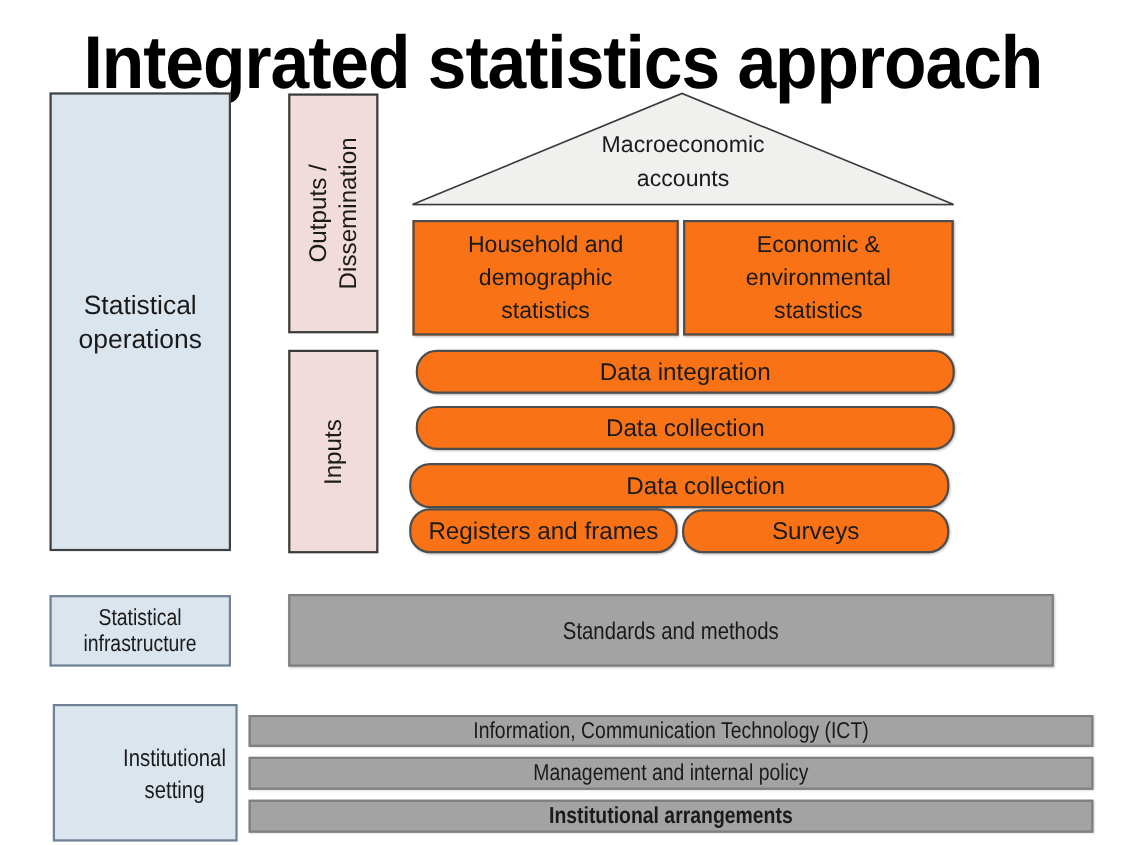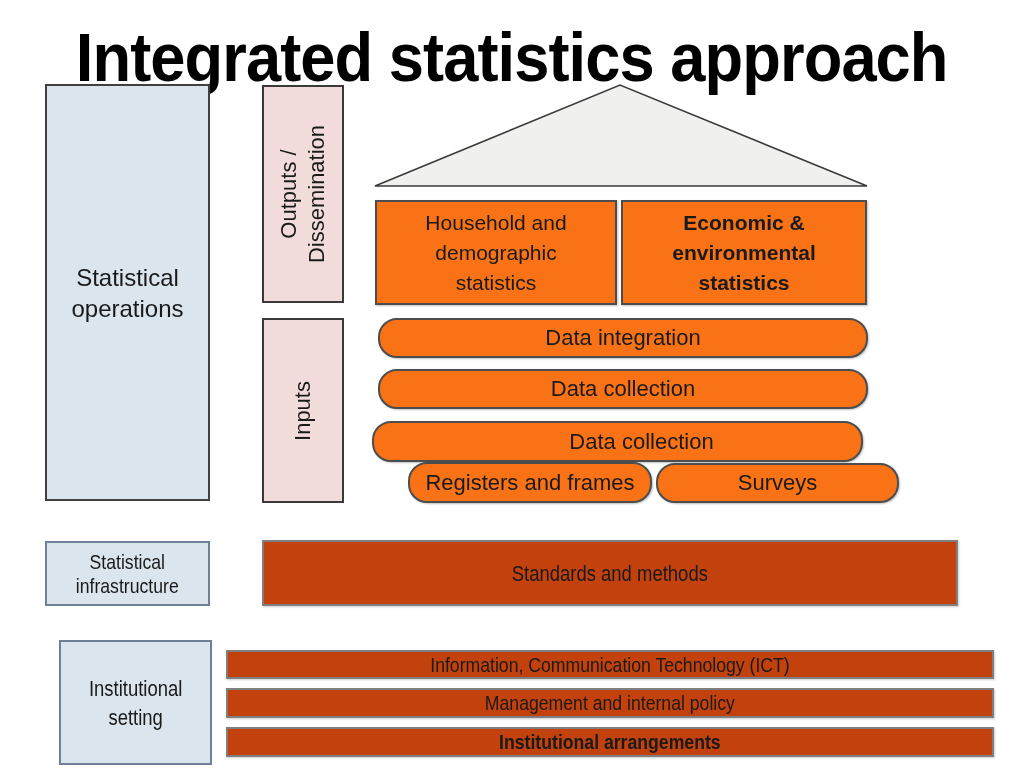--- a/index.html
+++ b/index.html
@@ -15,21 +15,21 @@
   .title .squeeze{display:inline-block;transform:scaleX(0.93);letter-spacing:-1px;}
   .box{
     position:absolute;display:flex;align-items:center;justify-content:center;
     text-align:center;box-sizing:border-box;
   }
   .ml{white-space:pre-line;}
   .blue{background:#dbe5ee;border:2px solid #404040;}
   .blue2{background:#dbe5ee;border:2px solid #708096;}
   .pink{background:#f2dcdb;border:2px solid #3a3a3a;}
   .whitebar{background:#f97316;border:2px solid #4d4d4d;box-shadow:1px 1px 2px rgba(0,0,0,0.25);}
-  .beige{background:#c2410c;border:2px solid #7f7f7f;box-shadow:1px 1px 2px rgba(0,0,0,0.2);}
+  .beige{background:#a3a3a3;border:2px solid #7f7f7f;box-shadow:1px 1px 2px rgba(0,0,0,0.2);}
   .rot{transform:rotate(-90deg);white-space:pre;text-align:center;font-size:22px;line-height:28px;}
   .f-op{font-size:24px;line-height:31px;}
   .f-box{font-size:21px;line-height:30px;}
   .f-bar{font-size:22px;border-radius:19px;}
   .cond{display:inline-block;transform:scaleX(0.84);white-space:pre-line;}
   .f-low{font-size:21px;}
   .f-low2{font-size:22px;line-height:29px;}
   .roof-wrap{position:absolute;left:374px;top:83px;width:494px;height:104px;}
   .roof-text{
     position:absolute;left:374px;top:116px;width:494px;text-align:center;
@@ -58,63 +58,67 @@
 
   <div class="box pink" style="left:262px;top:318px;width:82px;height:185px;">
     <span class="rot">Inputs</span>
   </div>
 
   <div class="roof-wrap">
     <svg width="494" height="104" viewBox="0 0 494 104">
       <polygon points="1,103 246,2 493,103" fill="#f0f0ef" stroke="#3a3a3a" stroke-width="1.5"></polygon>
     </svg>
   </div>
+  <div class="roof-text">
+    <span class="ml">Macroeconomic
+accounts</span>
+  </div>
 
   <div class="box whitebar f-box" style="left:375px;top:200px;width:242px;height:105px;">
     <span class="ml">Household and
 demographic
 statistics</span>
   </div>
 
-  <div class="box whitebar f-box" style="left:621px;top:200px;width:246px;height:105px;font-weight:bold;">
+  <div class="box whitebar f-box" style="left:621px;top:200px;width:246px;height:105px;">
     <span class="ml">Economic &amp;
 environmental
 statistics</span>
   </div>
 
   <div class="box whitebar f-bar" style="left:378px;top:318px;width:490px;height:40px;">
     <span>Data integration</span>
   </div>
 
   <div class="box whitebar f-bar" style="left:378px;top:369px;width:490px;height:40px;">
     <span>Data collection</span>
   </div>
 
   <div class="box whitebar f-bar" style="left:372px;top:421px;width:491px;height:41px;padding-left:48px;">
     <span>Data collection</span>
   </div>
 
-  <div class="box whitebar f-bar" style="left:372px;top:462px;width:244px;height:41px;margin-left:36px;">
+  <div class="box whitebar f-bar" style="left:372px;top:462px;width:244px;height:41px;">
     <span>Registers and frames</span>
   </div>
 
-  <div class="box whitebar f-bar" style="left:620px;top:463px;width:243px;height:40px;margin-left:36px;">
+  <div class="box whitebar f-bar" style="left:620px;top:463px;width:243px;height:40px;">
     <span>Surveys</span>
   </div>
 
   <div class="box blue2 f-low" style="left:45px;top:541px;width:165px;height:65px;">
     <span class="cond">Statistical
 infrastructure</span>
   </div>
 
   <div class="box beige f-low2" style="left:262px;top:540px;width:696px;height:66px;">
     <span class="cond">Standards and methods</span>
   </div>
 
-  <div class="box blue2 f-low2" style="left:59px;top:640px;width:153px;height:125px;">
+  <div class="box blue2 f-low2" style="left:48px;top:640px;width:168px;height:125px;justify-content:flex-end;">
     <span class="cond">Institutional
 setting</span>
   </div>
 
   <div class="box beige f-low" style="left:226px;top:650px;width:768px;height:29px;text-align:right;">
     <span class="cond">Information, Communication Technology (ICT)</span>
   </div>
 
   <div class="box beige f-low" style="left:226px;top:688px;width:768px;height:30px;">
     <span class="cond">Management and internal policy</span>

